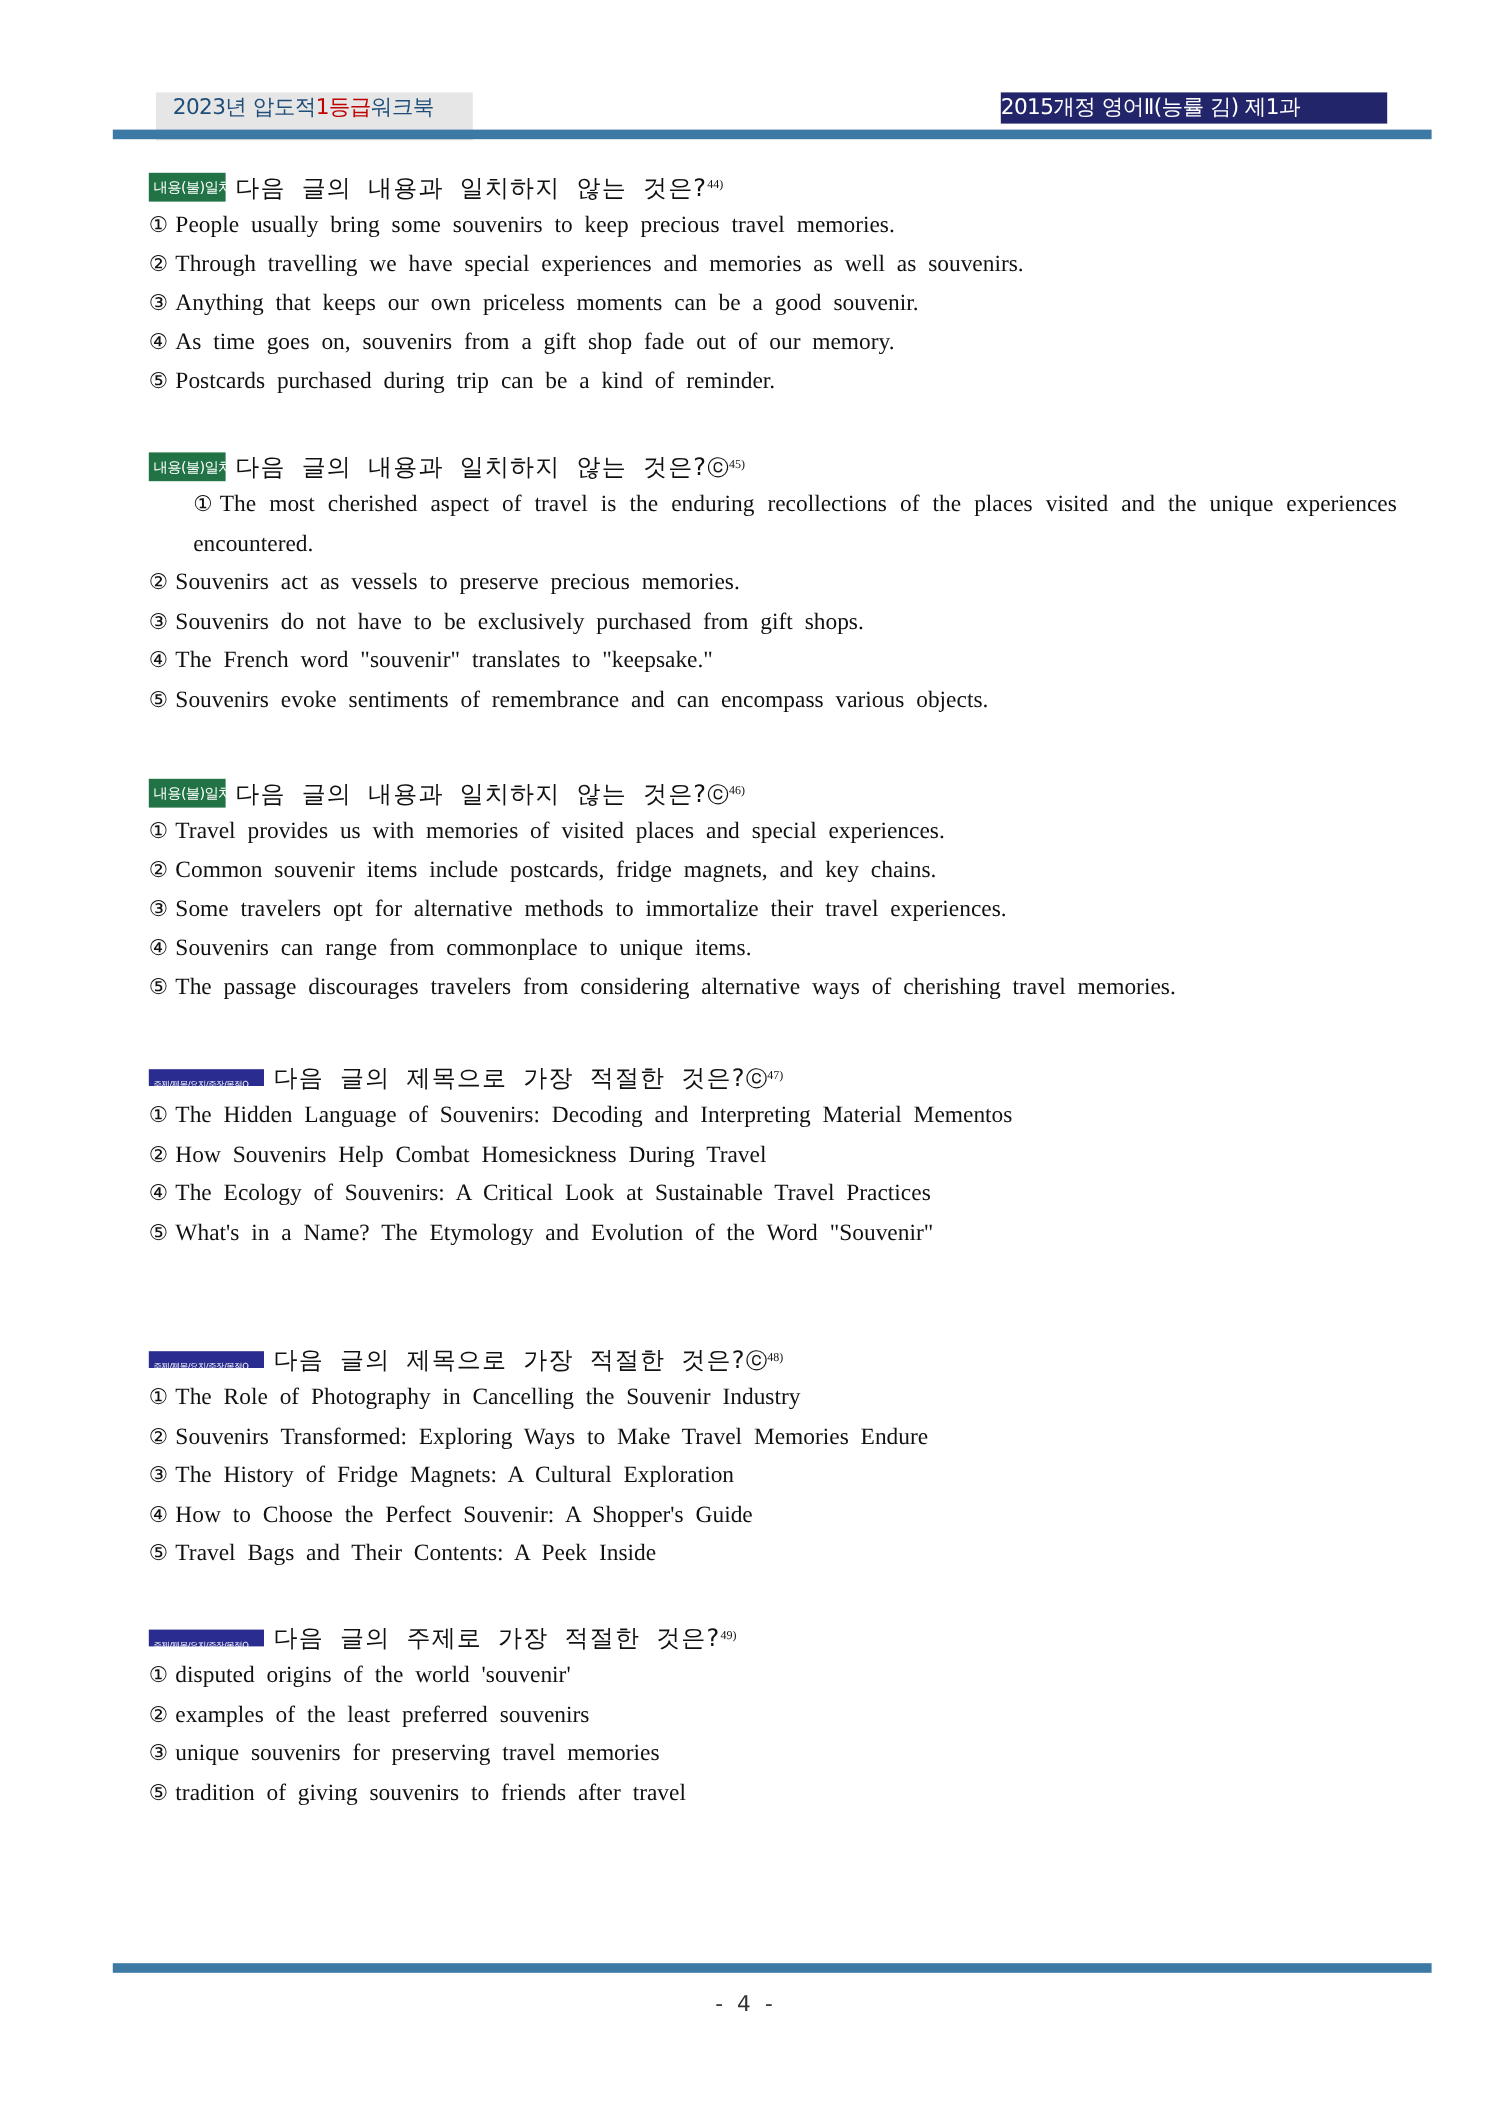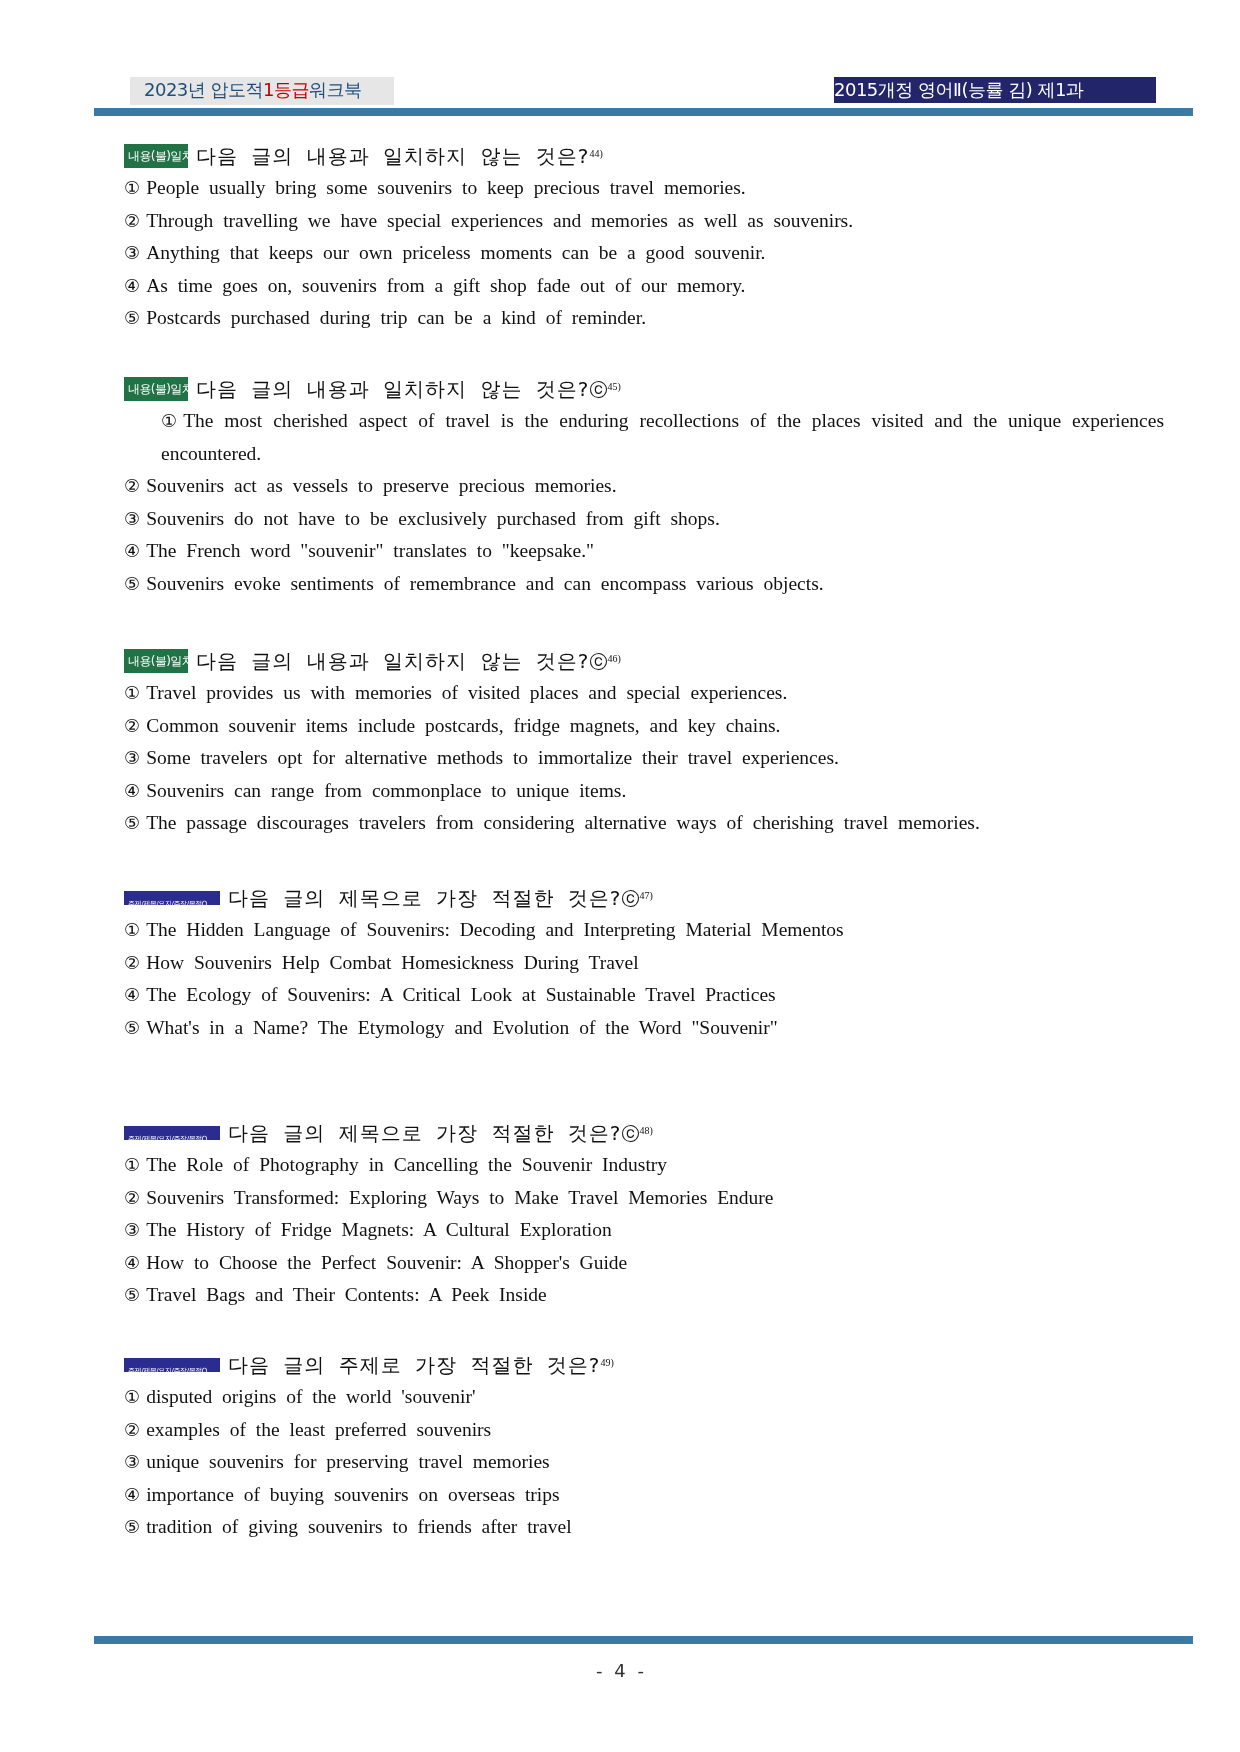--- a/index.html
+++ b/index.html
@@ -1,18 +1,18 @@
 <!DOCTYPE html>
 <html><head>
 <meta charset="utf-8">
 <style>
   html, body { margin:0; padding:0; background:#fff; }
   body { width:1240px; height:1752px; position:relative; overflow:hidden;
          font-family: "Liberation Serif", "DejaVu Serif", serif; color:#111; }
-  .hdr-left { position:absolute; left:130px; top:77px; width:264px; height:28px;
+  .hdr-left { position:absolute; left:130px; top:77px; width:264px; height:40px;
               background:#e6e6e6; font-family:"DejaVu Sans", sans-serif; font-size:18px;
               line-height:26px; padding-left:14px; box-sizing:border-box; color:#1f4e79; letter-spacing:-0.5px; white-space:nowrap; }
   .hdr-left .red { color:#c00000; }
   .hdr-right { position:absolute; left:834px; top:77px; width:322px; height:26px;
                background:#23256a; color:#fff; font-family:"DejaVu Sans", sans-serif;
                font-size:18px; line-height:26px; letter-spacing:-0.5px; white-space:nowrap; }
   .bar { position:absolute; left:94px; width:1099px; height:8px; background:#3c79a5; }
   .q { position:absolute; left:124px; width:1040px; }
   .q-head { position:relative; height:32px; display:flex; align-items:center; }
   .tag { display:inline-block; height:24px; line-height:24px; color:#fff; padding:0 4px;
@@ -95,18 +95,17 @@
 </div>
 
 <div class="q" style="top:1349px;">
   <div class="q-head">
     <span class="tag navy">주제/제목/요지/주장/목적Q</span>
     <span class="q-title"><span>다음 글의 주제로 가장 적절한 것은?</span><span class="q-sup">49)</span></span>
   </div>
   <div class="opt"><span class="num">①</span><span>disputed origins of the world 'souvenir'</span></div>
   <div class="opt"><span class="num">②</span><span>examples of the least preferred souvenirs</span></div>
   <div class="opt"><span class="num">③</span><span>unique souvenirs for preserving travel memories</span></div>
-  <div class="opt"><span class="num">④</span><span>importance of buying souvenirs on overseas trips</span></div>
   <div class="opt"><span class="num">⑤</span><span>tradition of giving souvenirs to friends after travel</span></div>
 </div>
 
 <div class="bar" style="top:1636px;"></div>
 <div class="page-num">- 4 -</div>
 
 </body></html>

